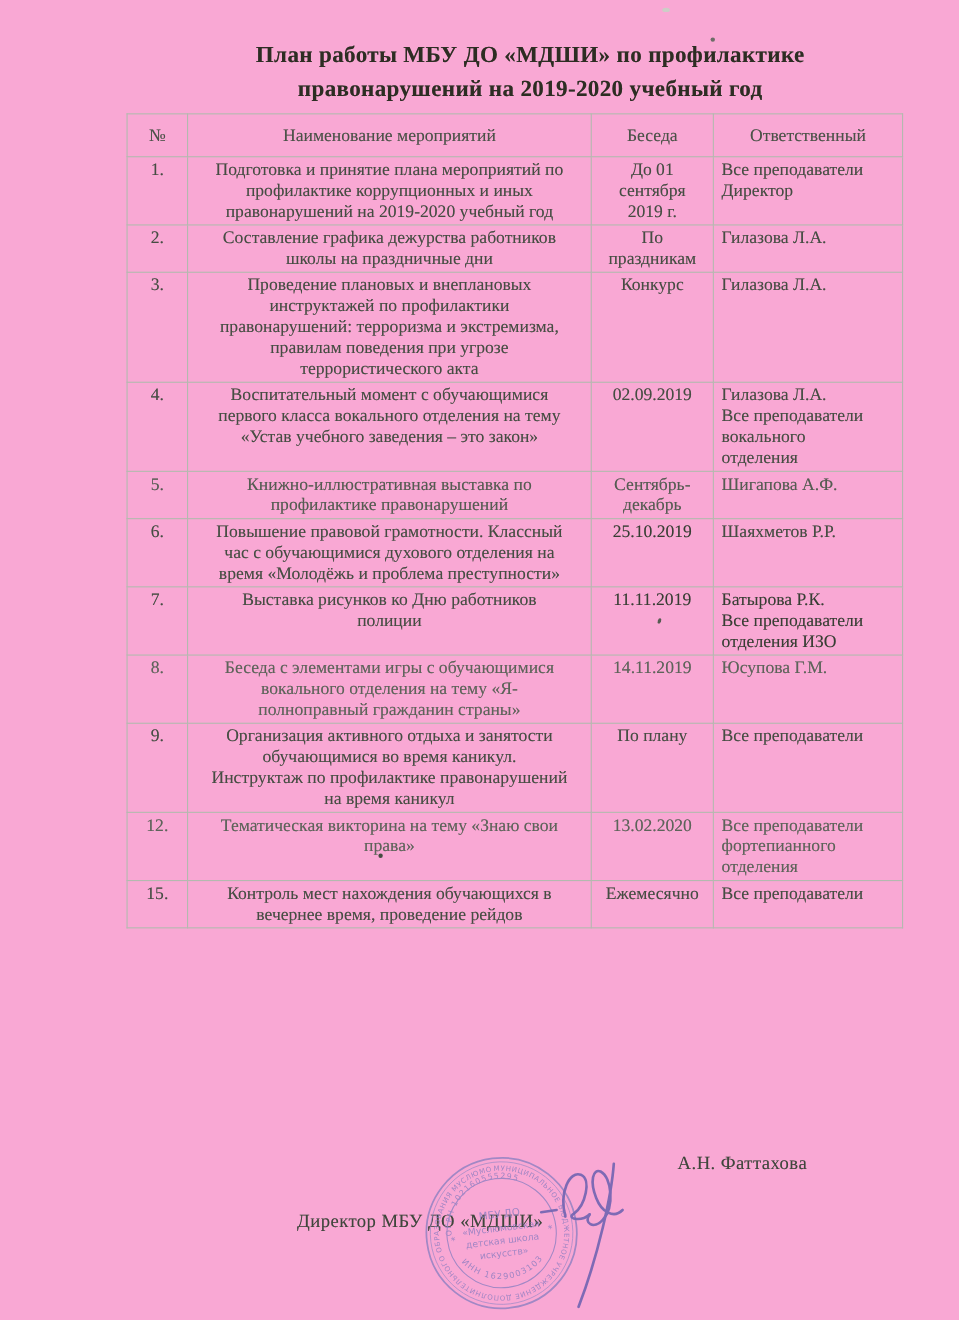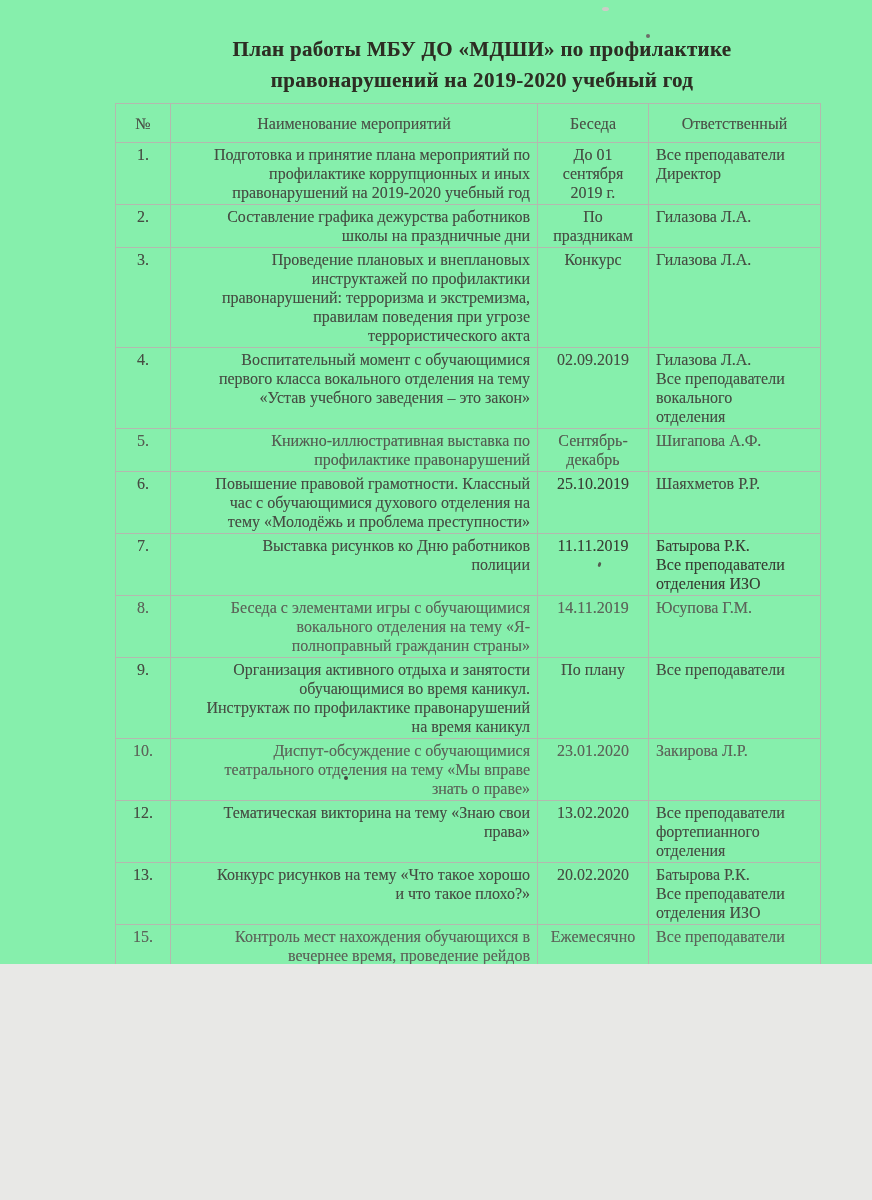--- a/index.html
+++ b/index.html
@@ -1,18 +1,18 @@
 <!DOCTYPE html>
 <html><head>
 <meta charset="utf-8">
 <style>
   html,body { margin:0; padding:0; background:#e8e8e6; }
   .page {
-    position:relative; width:872px; height:964px; margin:0 auto;
-    background:#86efac; overflow:hidden;
+    position:relative; width:872px; height:1200px; margin:0 auto;
+    background:#f9a8d4; overflow:hidden;
     font-family:"Liberation Serif","DejaVu Serif",serif;
     color:#464d43;
     text-decoration:underline;
   }
   
   .doc-title {
     position:absolute; top:34px; left:0; width:872px;
     padding-left:92px; box-sizing:border-box;
     text-align:center; font-weight:bold; font-size:21px; line-height:31px;
     color:#2d2d23; letter-spacing:0.3px;
@@ -27,21 +27,21 @@
   }
   table.plan th, table.plan td {
     border:1px solid #b4b9af; vertical-align:top; padding:2px 7px;
     overflow:hidden;
   }
   table.plan th {
     font-weight:normal; text-align:center; padding:10px 4px 9px 4px;
     color:#4b5248;
   }
   td.c-num  { text-align:center; padding-left:2px; padding-right:2px; }
-  td.c-name { white-space:pre-line; text-align:right; }
+  td.c-name { white-space:pre-line; text-align:center; }
   td.c-time { white-space:pre-line; text-align:center; padding-left:3px; padding-right:3px; }
   td.c-resp { white-space:pre-line; text-align:left; padding-left:9px; }
   
   tbody tr:nth-child(8)  td, tbody tr:nth-child(10) td,
   tbody tr:nth-child(13) td, tbody tr:nth-child(15) td { color:#5d645a; }
   tbody tr:nth-child(5) td { color:#555c52; }
   
   tbody tr:nth-child(6) td.c-time, tbody tr:nth-child(7) td.c-time,
   tbody tr:nth-child(7) td.c-resp { color:#383e34; }
   
@@ -141,21 +141,21 @@
         <td class="c-name">Книжно-иллюстративная  выставка по
 профилактике правонарушений</td>
         <td class="c-time">Сентябрь-
 декабрь</td>
         <td class="c-resp">Шигапова А.Ф.</td>
       </tr>
       <tr>
         <td class="c-num">6.</td>
         <td class="c-name">Повышение правовой грамотности. Классный
 час с обучающимися духового отделения  на
-тему  «Молодёжь и проблема преступности»</td>
+время  «Молодёжь и проблема преступности»</td>
         <td class="c-time">25.10.2019</td>
         <td class="c-resp">Шаяхметов Р.Р.</td>
       </tr>
       <tr>
         <td class="c-num">7.</td>
         <td class="c-name">Выставка рисунков ко Дню работников
 полиции</td>
         <td class="c-time">11.11.2019</td>
         <td class="c-resp">Батырова Р.К.
 Все преподаватели
@@ -172,44 +172,27 @@
       <tr>
         <td class="c-num">9.</td>
         <td class="c-name">Организация активного отдыха и занятости
 обучающимися  во время   каникул.
 Инструктаж по профилактике правонарушений
 на время каникул</td>
         <td class="c-time">По плану</td>
         <td class="c-resp">Все преподаватели</td>
       </tr>
       <tr>
-        <td class="c-num">10.</td>
-        <td class="c-name">Диспут-обсуждение с обучающимися
-театрального отделения на тему «Мы вправе
-знать о праве»</td>
-        <td class="c-time">23.01.2020</td>
-        <td class="c-resp">Закирова Л.Р.</td>
-      </tr>
-      <tr>
         <td class="c-num">12.</td>
         <td class="c-name">Тематическая викторина на тему «Знаю свои
 права»</td>
         <td class="c-time">13.02.2020</td>
         <td class="c-resp">Все преподаватели
 фортепианного
 отделения</td>
-      </tr>
-      <tr>
-        <td class="c-num">13.</td>
-        <td class="c-name">Конкурс рисунков на тему «Что такое хорошо
-и что такое плохо?»</td>
-        <td class="c-time">20.02.2020</td>
-        <td class="c-resp">Батырова Р.К.
-Все преподаватели
-отделения ИЗО</td>
       </tr>
       <tr>
         <td class="c-num">15.</td>
         <td class="c-name">Контроль мест нахождения обучающихся в
 вечернее время, проведение рейдов</td>
         <td class="c-time">Ежемесячно</td>
         <td class="c-resp">Все преподаватели</td>
       </tr>
     </tbody>
   </table>

